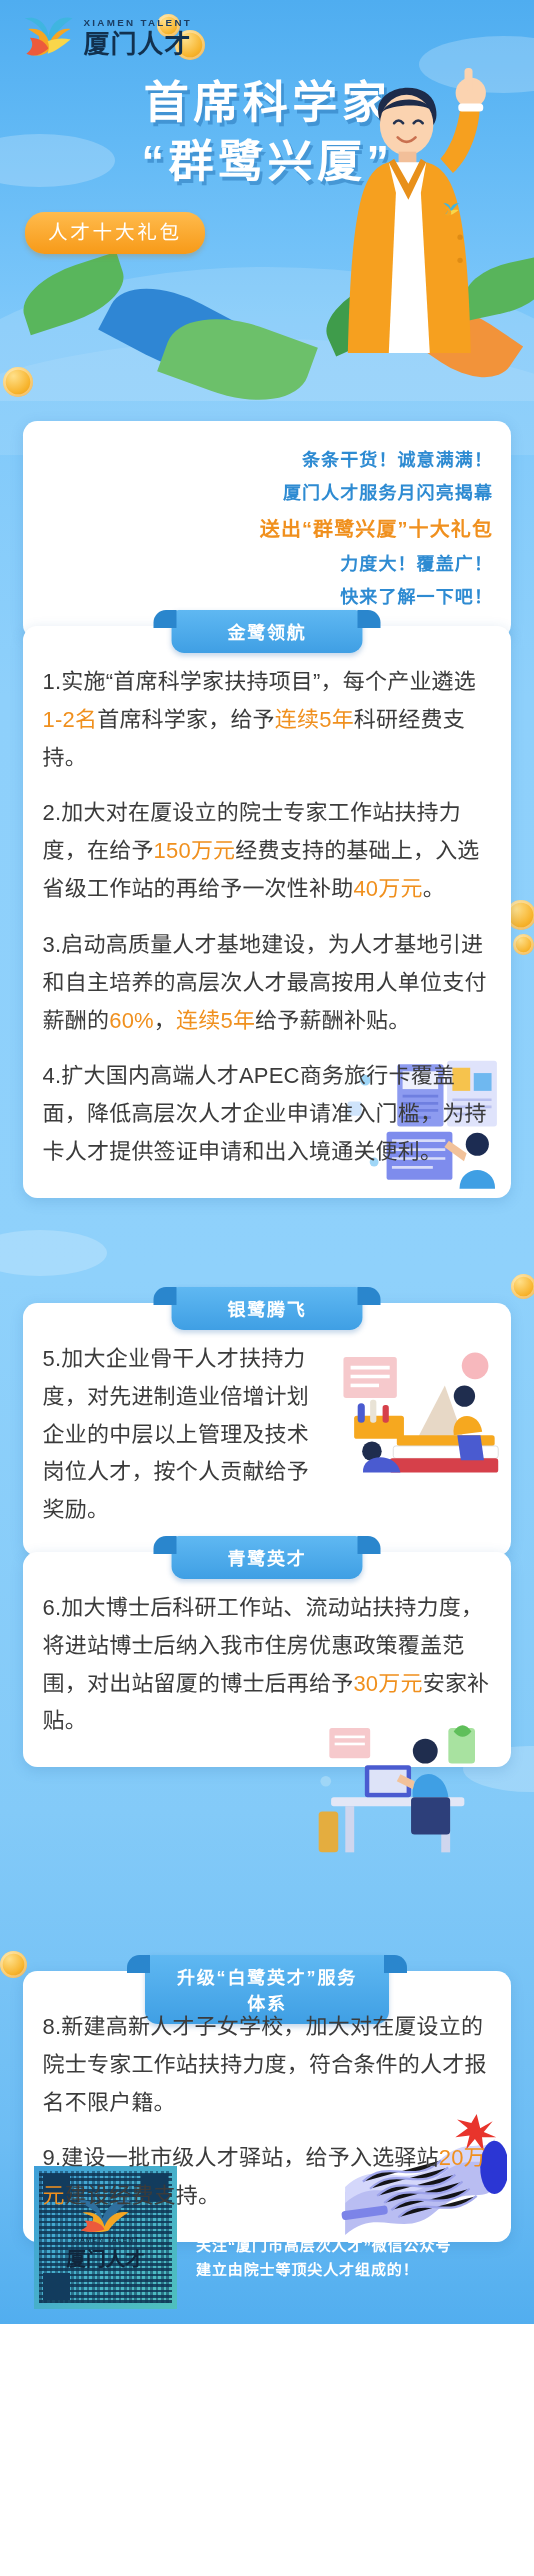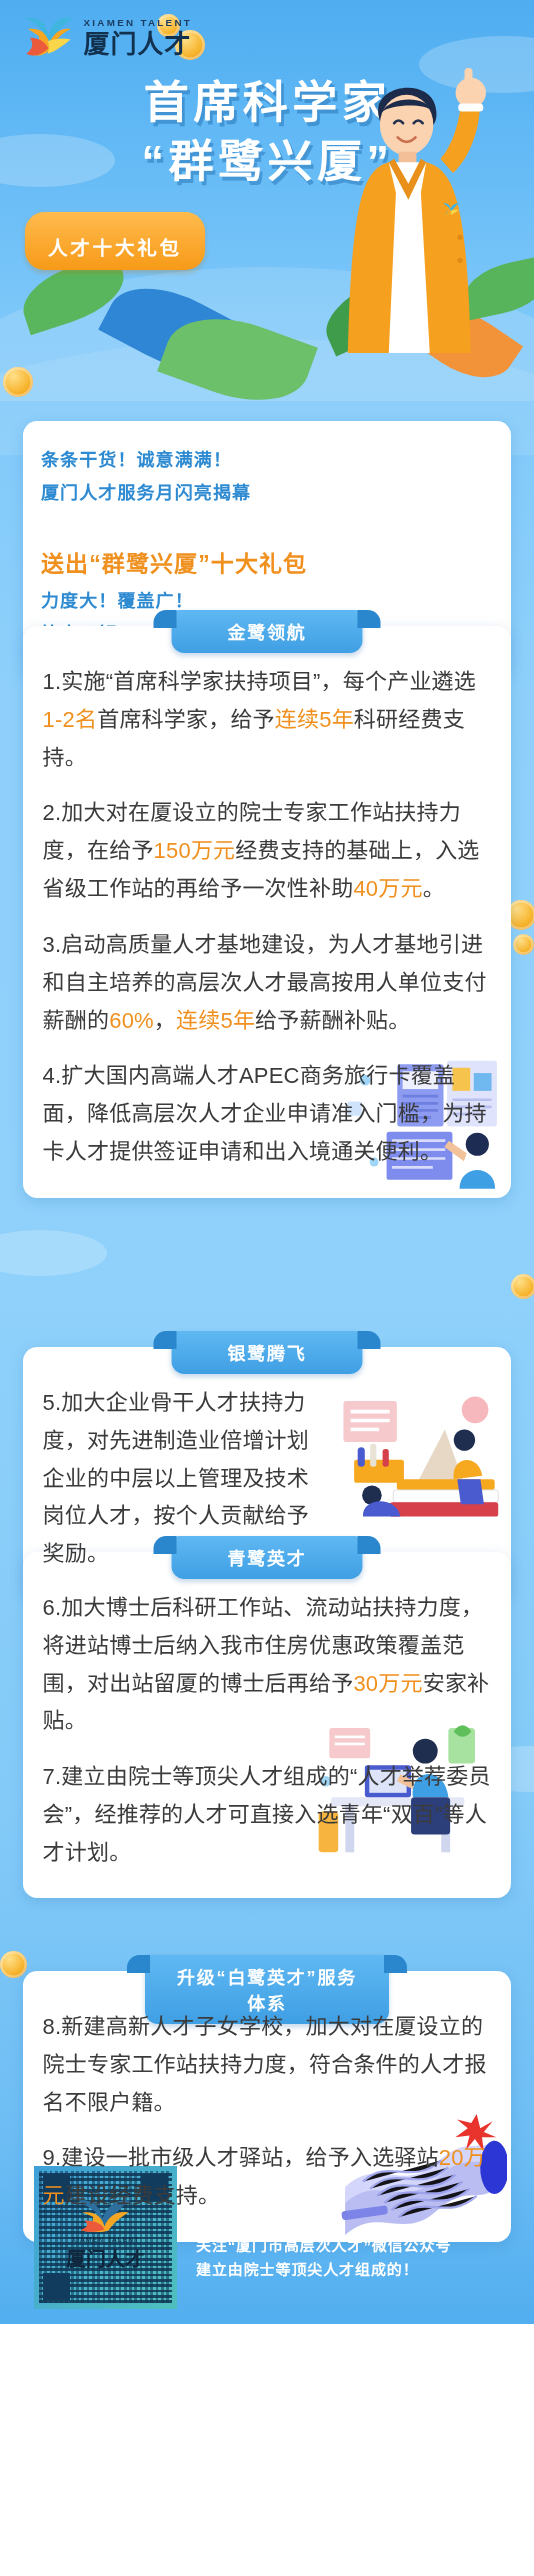--- a/index.html
+++ b/index.html
@@ -63,45 +63,45 @@
     color: #ffffff; font-weight: 700;
     text-shadow: 2.7px 3.6px 0 rgba(41,120,186,0.55);
     letter-spacing: 4.5px;
   }
   .hero-title { top: 66px; font-size: 45px; }
   .hero-sub   { top: 125px; font-size: 45px; }
 
   .hero-badge {
     position: absolute;
     left: 25px; top: 212px;
-    padding: 20px 23px 9px;
+    padding: 4px 23px 9px;
     border-radius: 19.6px;
     background: linear-gradient(180deg, #ffbb4d, #f79a18);
-    color: #ffffff; font-size: 19.6px; font-weight: 700;
+    color: #ffffff; font-size: 19.6px; font-weight: 400;
     letter-spacing: 2.7px;
     box-shadow: 0 2.7px 5.3px rgba(190,110,10,0.28);
   }
 
   
   .person { position: absolute; right: 16px; top: 59px; }
 
   
   .card {
     position: absolute;
     left: 23px; width: 488px;
     background: #ffffff;
     border-radius: 14.3px;
     box-shadow: 0 3.6px 12.5px rgba(32,96,158,0.17);
   }
-  .intro-card { top: 421px; padding: 23px 18px 25px; text-align: left; }
+  .intro-card { top: 421px; padding: 23px 18px 25px; text-align: right; }
   .intro-line {
     font-size: 18px; font-weight: 700; color: #2e8bd2;
     line-height: 1.85; letter-spacing: 1.1px;
   }
-  .intro-line.accent { color: #f0901e; font-size: 23px; margin-top: 32px; }
+  .intro-line.accent { color: #f0901e; font-size: 20px; }
 
   
   .sec-card { padding: 37px 19.6px 23px; }
   .sec-tab {
     position: absolute;
     left: 50%; transform: translateX(-50%);
     top: -16px;
     min-width: 191px;
     padding: 8px 27px 9px;
     text-align: center;
@@ -294,21 +294,21 @@
       <path d="M148 110 L128 96 l-5 7 l22 16 Z" fill="#f2c29a"></path>
       <circle cx="34" cy="28" r="6" fill="#9fd6f7"></circle>
       <circle cx="44" cy="120" r="5" fill="#9fd6f7"></circle>
       <rect x="14" y="52" width="16" height="16" rx="3" fill="#cfe4fb"></rect>
     </svg></div>
         <p class="item"><span>1.</span><span>实施“首席科学家扶持项目”，每个产业遴选</span><span class="hl">1-2名</span><span>首席科学家，给予</span><span class="hl">连续5年</span><span>科研经费支持。</span></p>
         <p class="item"><span>2.</span><span>加大对在厦设立的院士专家工作站扶持力度，在给予</span><span class="hl">150万元</span><span>经费支持的基础上，入选省级工作站的再给予一次性补助</span><span class="hl">40万元</span><span>。</span></p>
         <p class="item"><span>3.</span><span>启动高质量人才基地建设，为人才基地引进和自主培养的高层次人才最高按用人单位支付薪酬的</span><span class="hl">60%</span><span>，</span><span class="hl">连续5年</span><span>给予薪酬补贴。</span></p>
         <p class="item"><span>4.</span><span>扩大国内高端人才APEC商务旅行卡覆盖面，降低高层次人才企业申请准入门槛，为持卡人才提供签证申请和出入境通关便利。</span></p>
       </div>
-      <div class="card sec-card" style="top: 1303px; margin-top: 44px;">
+      <div class="card sec-card" style="top: 1303px;">
         <div class="sec-tab">银鹭腾飞</div>
         <div class="sec-art" style="right:10.7px;top:43px;"><svg width="169" height="134" viewBox="0 0 190 150">
       <circle cx="162" cy="22" r="15" fill="#f7b8bd"></circle>
       <rect x="14" y="12" width="60" height="46" rx="3" fill="#f6c9cc"></rect>
       <g stroke="#ffffff" stroke-width="4">
         <line x1="22" y1="24" x2="66" y2="24"></line>
               <line x1="22" y1="34" x2="66" y2="34"></line>
         <line x1="22" y1="44" x2="54" y2="44"></line>
             </g>
       <path d="M96 106 L128 44 L150 106 Z" fill="#e7d8c6"></path>
@@ -343,21 +343,20 @@
       <g stroke="#ffffff" stroke-width="3">
         <line x1="22" y1="28" x2="56" y2="28"></line>
               <line x1="22" y1="36" x2="56" y2="36"></line>
             </g>
       <rect x="150" y="18" width="30" height="40" rx="4" fill="#a8e2a0"></rect>
       <path d="M156 22 q10 -14 20 0 q-10 12 -20 0 Z" fill="#5fbf5a"></path>
       <circle cx="12" cy="78" r="6" fill="#9fd6f7"></circle>
       <rect x="4" y="112" width="22" height="46" rx="4" fill="#f6a81f" opacity=".85"></rect>
     </svg></div>
         <p class="item"><span>6.</span><span>加大博士后科研工作站、流动站扶持力度，将进站博士后纳入我市住房优惠政策覆盖范围，对出站留厦的博士后再给予</span><span class="hl">30万元</span><span>安家补贴。</span></p>
-        <p class="item"><span>7.</span><span>建立由院士等顶尖人才组成的“人才举荐委员会”，经推荐的人才可直接入选青年“双百”等人才计划。</span></p>
       </div>
       <div class="card sec-card" style="top: 1971px;">
         <div class="sec-tab">升级“白鹭英才”服务体系</div>
         <div class="sec-art" style="right:3.6px;bottom:3.6px;"><svg width="178" height="160" viewBox="0 0 200 180">
       <path d="M18 132 C56 96 84 140 122 104 C156 72 172 96 186 78 L186 126 C172 146 156 122 122 152 C84 188 56 146 18 180 Z" fill="#b9bdf2"></path>
       <path d="M18 126 C56 90 84 134 122 98 C156 66 172 90 186 72 L186 90 C172 108 156 84 122 116 C84 152 56 110 18 144 Z" fill="#d4d7fb"></path>
       <g stroke="#9aa0ea" stroke-width="2.5" opacity=".9">
         <path d="M38 120 C68 92 92 126 126 96"></path>
               <path d="M46 128 C76 100 100 134 134 104"></path>
         <path d="M54 136 C84 108 108 142 142 112"></path>

